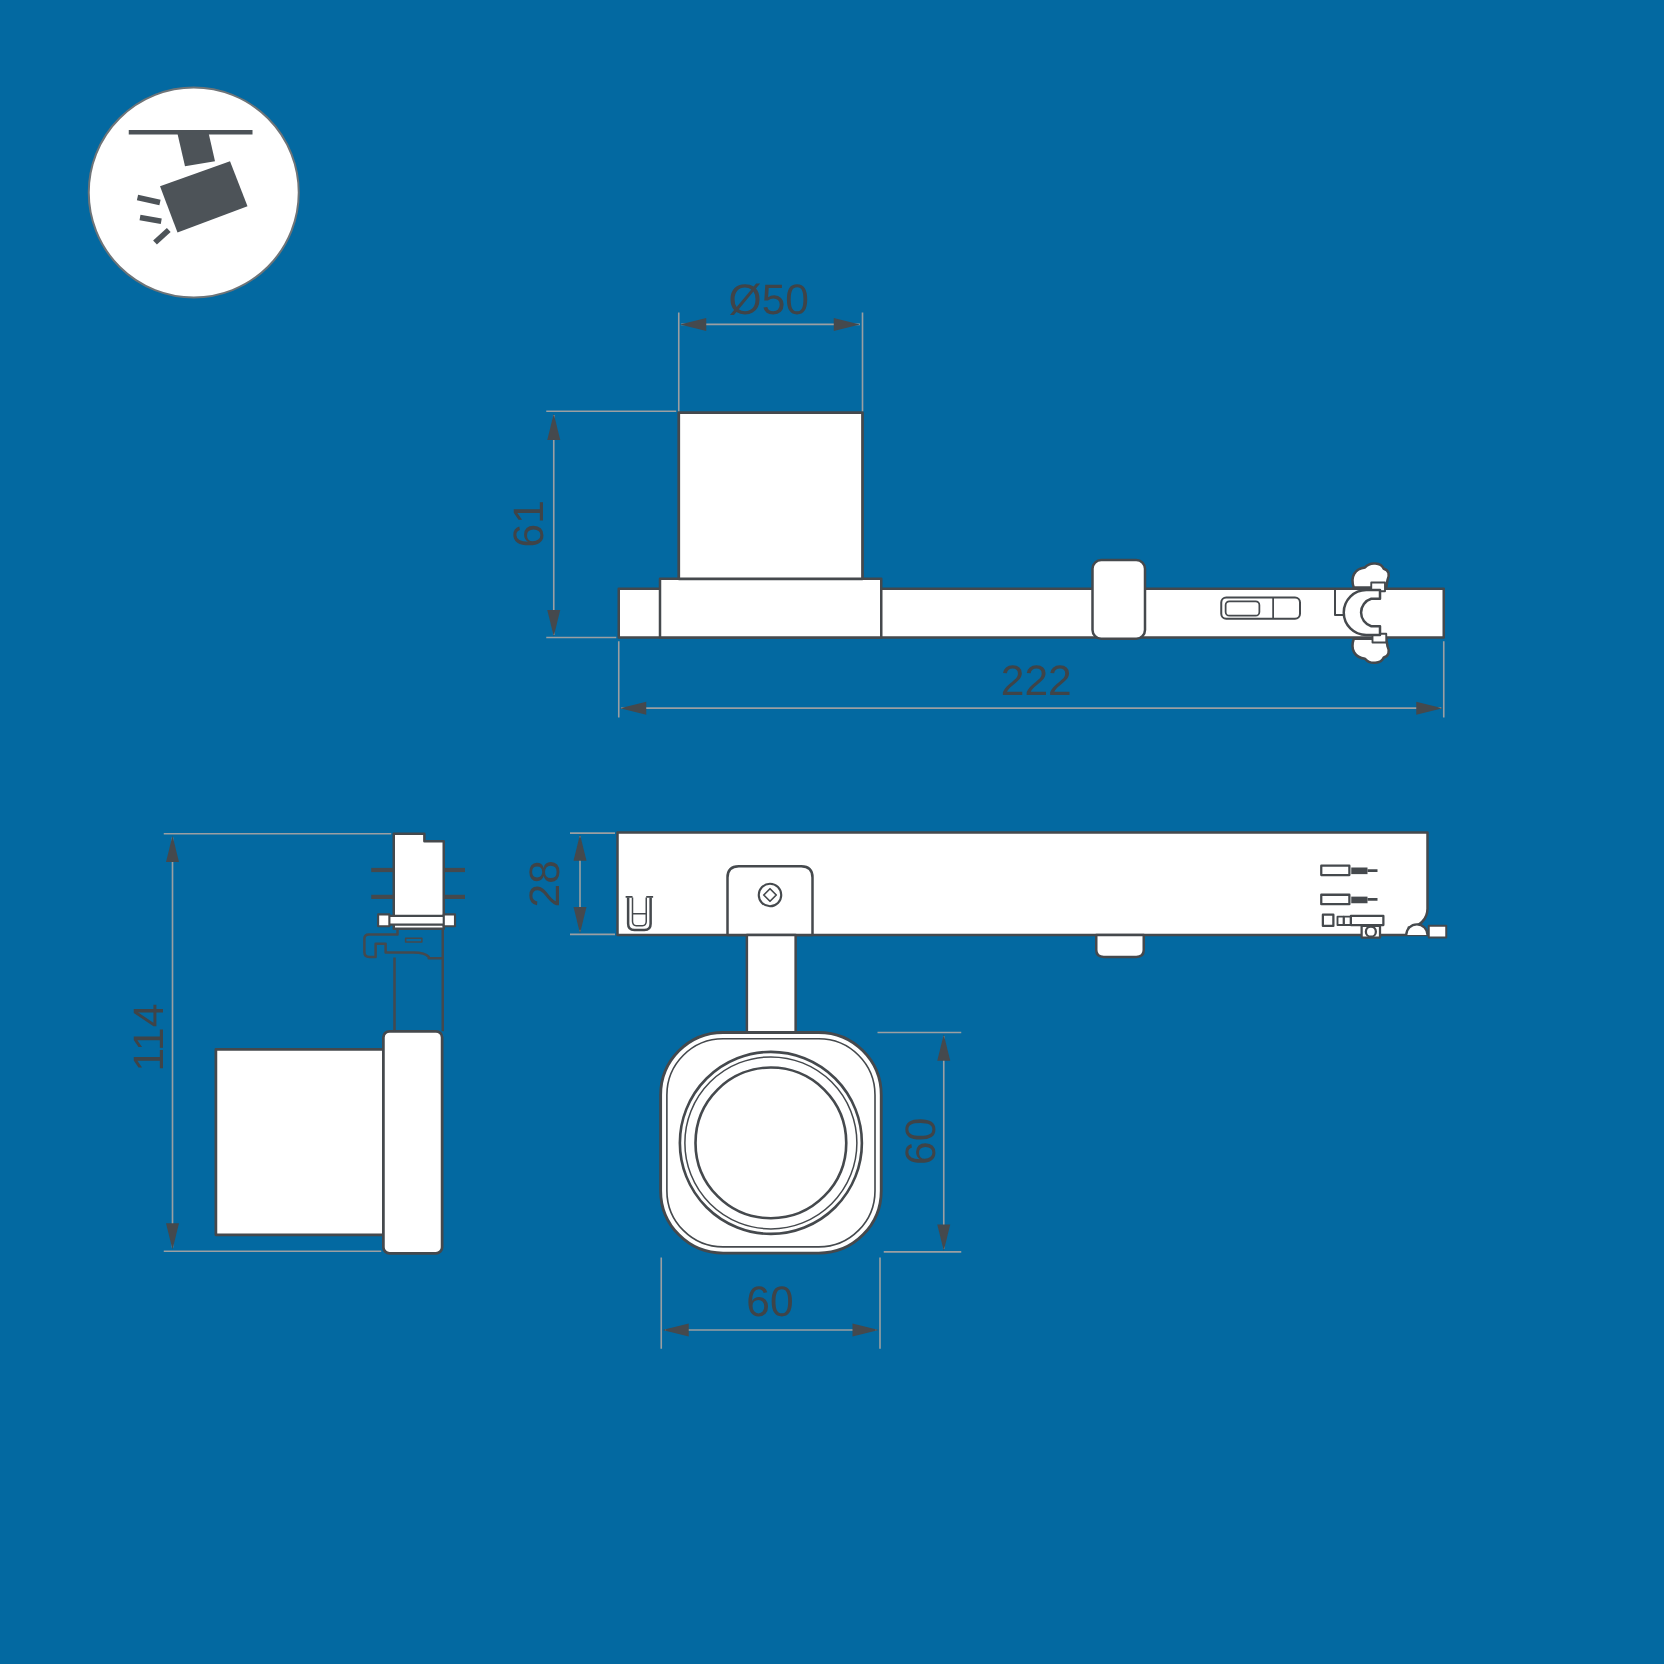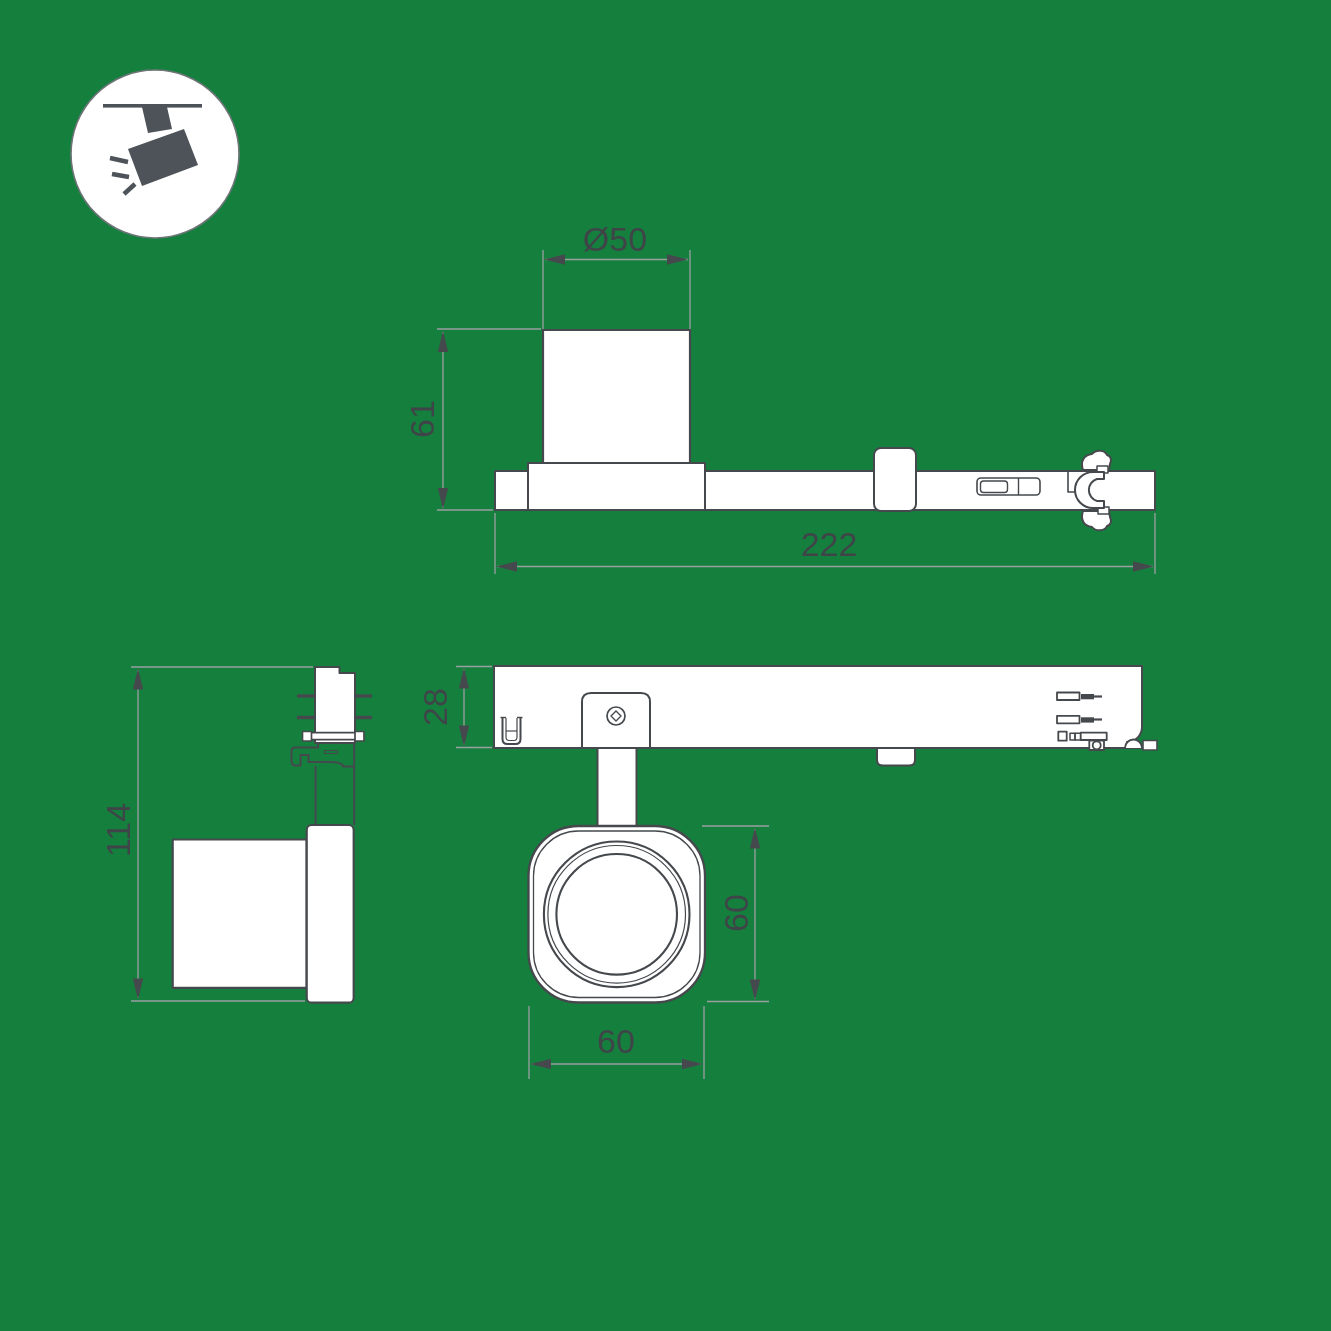--- a/index.html
+++ b/index.html
@@ -1,16 +1,16 @@
 <!DOCTYPE html>
 <html><head>
 <meta charset="utf-8">
 <style>
   html,body{margin:0;padding:0;background:#ffffff;}
-  .stage{position:relative;width:1331px;height:1331px;background:#15803d;overflow:hidden;}
+  .stage{position:relative;width:1331px;height:1331px;background:#0369a1;overflow:hidden;}
   svg{position:absolute;left:0;top:0;}
   .dim-text text{
     font-family:"Liberation Sans","DejaVu Sans",sans-serif;
     font-size:34px;
     letter-spacing:0px;
   }
 </style>
 </head>
 <body>
 

